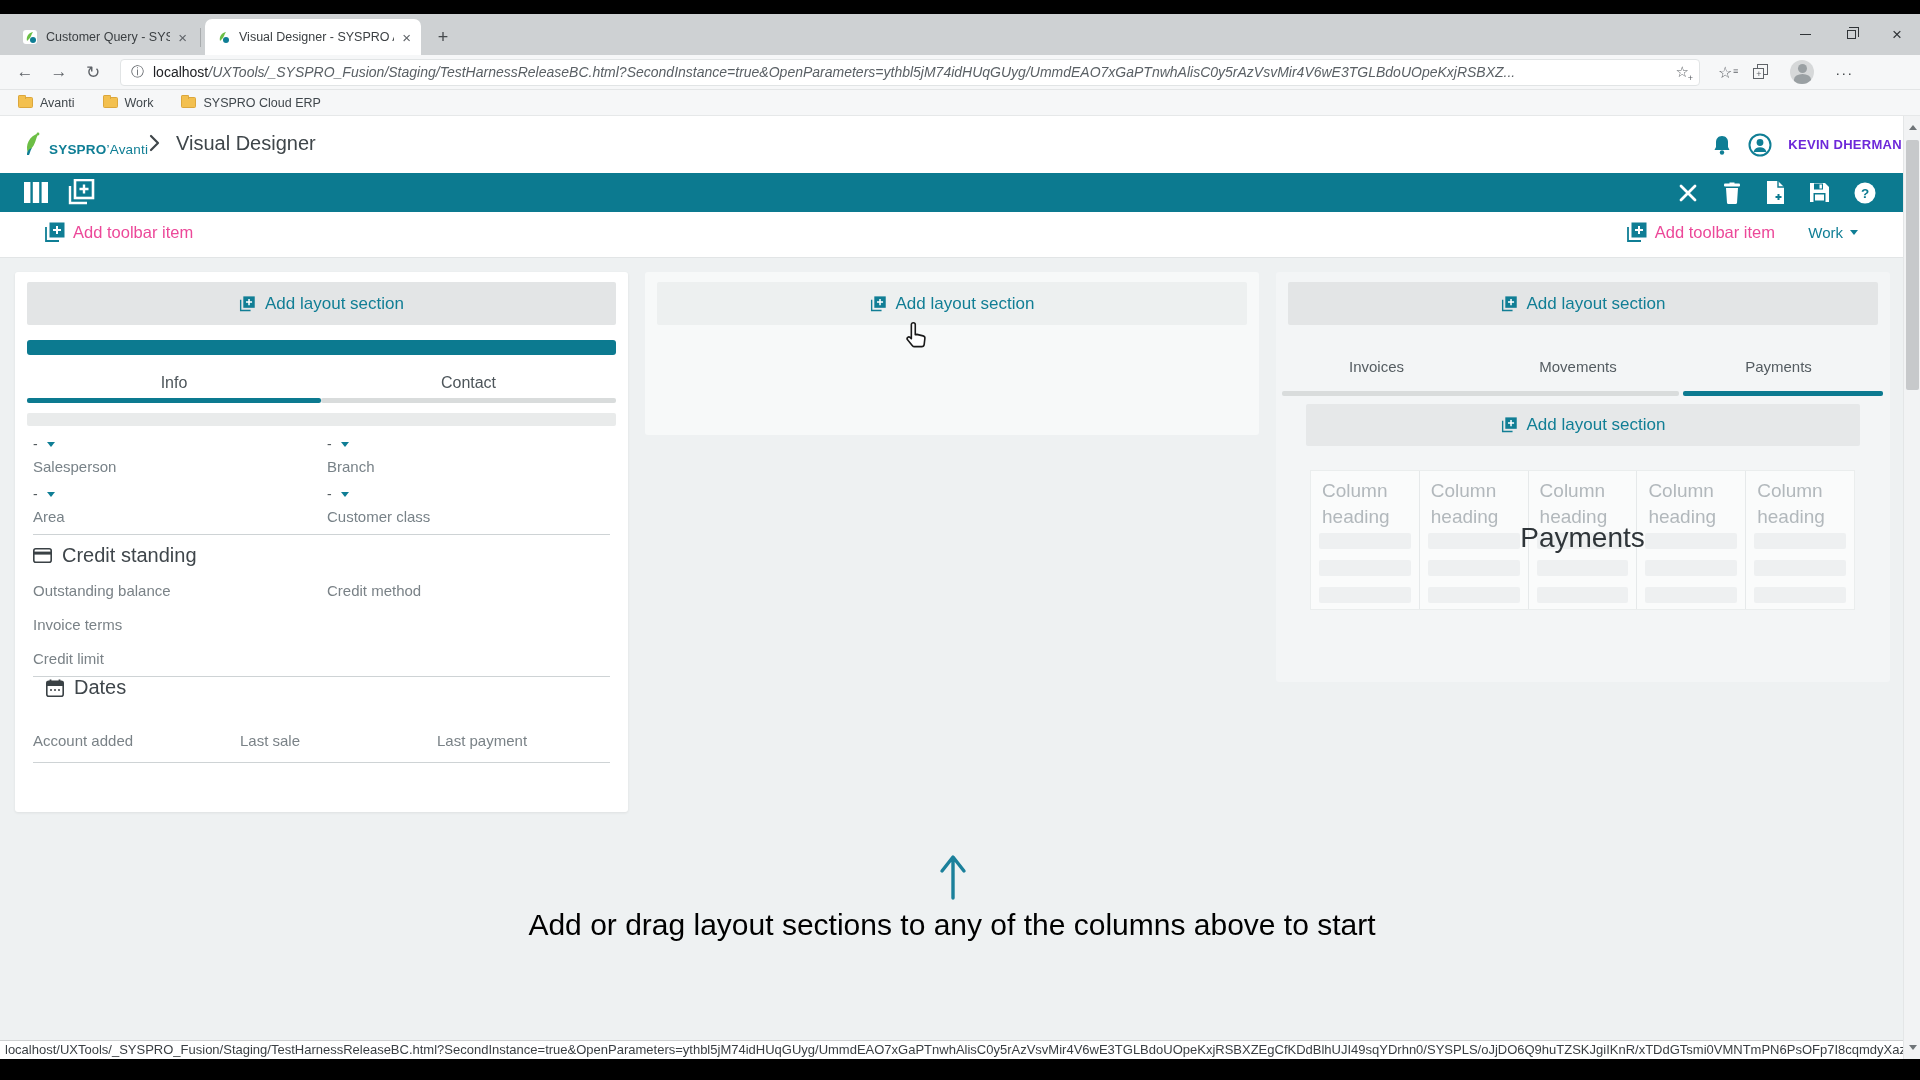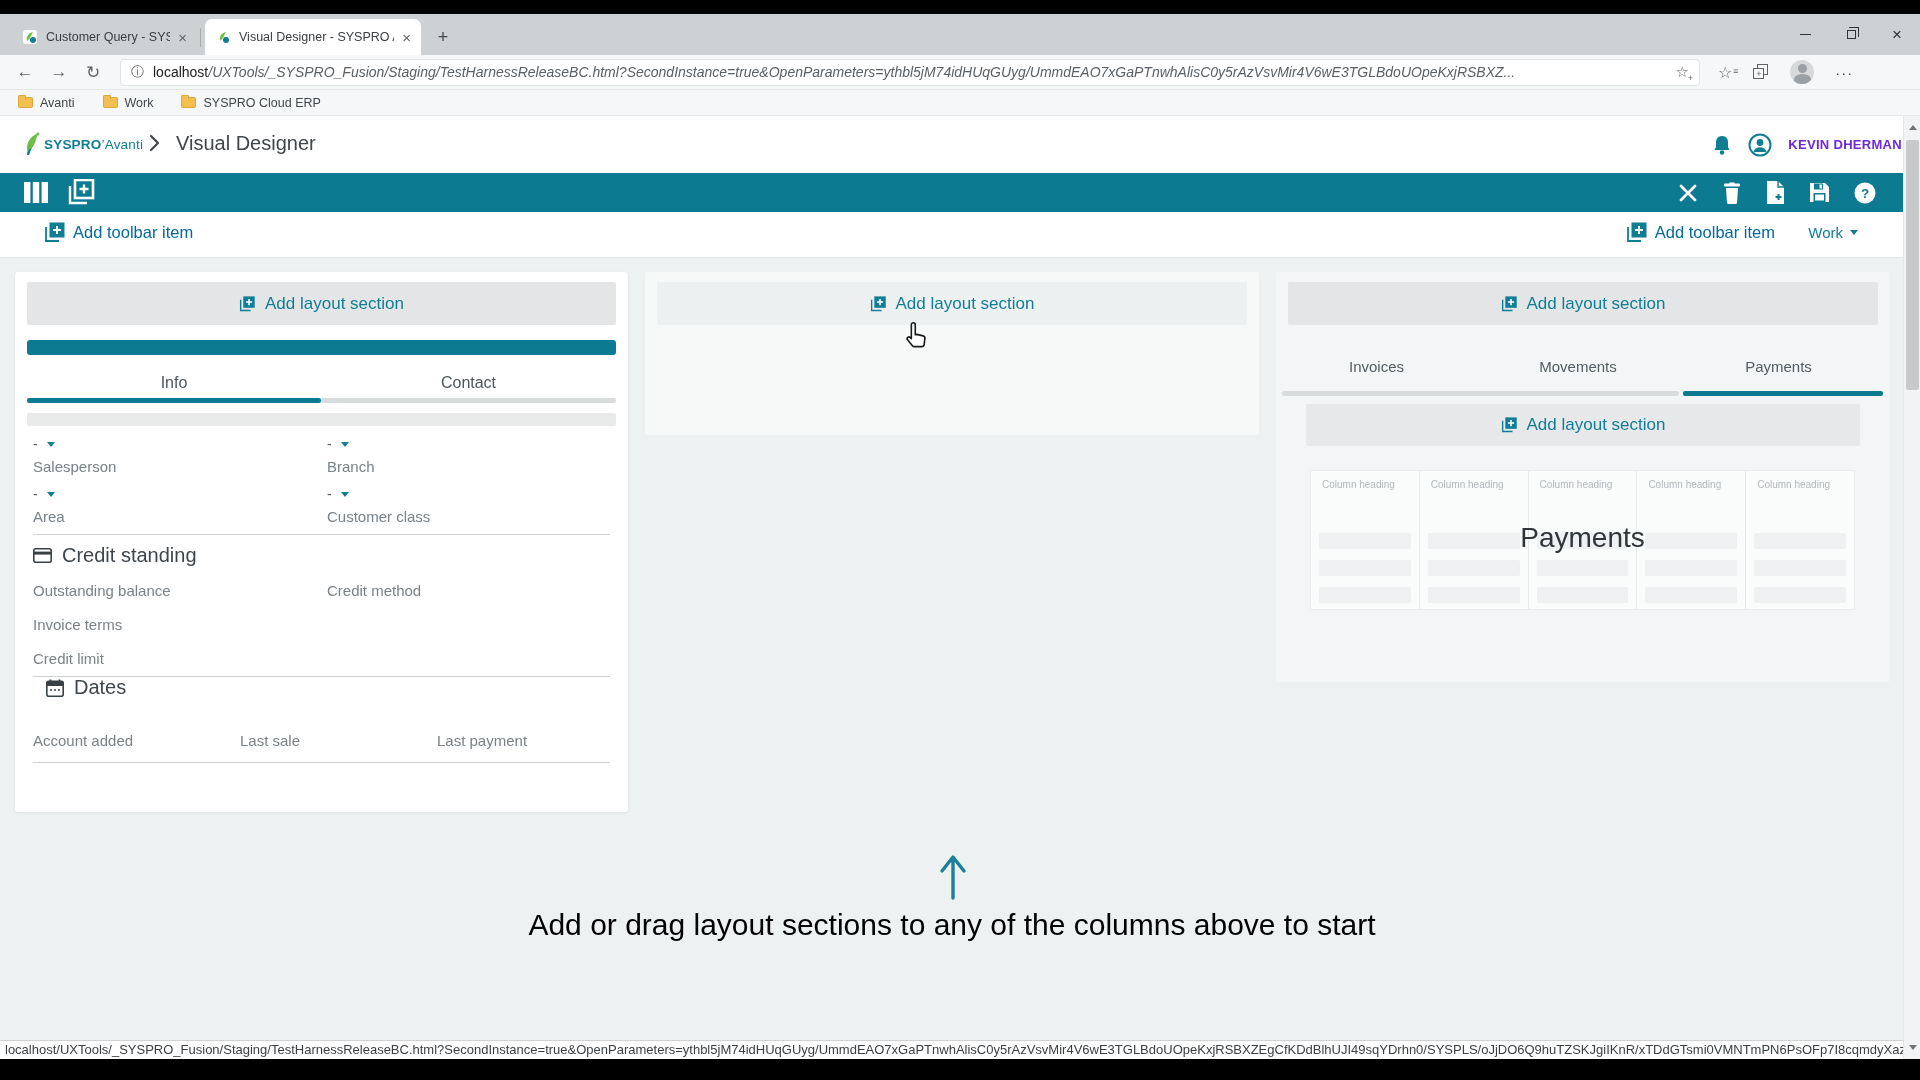--- a/index.html
+++ b/index.html
@@ -50,37 +50,37 @@
   .more-ico { font-size:15px; color:#45494c; letter-spacing:1px; margin-right:14px; }
 
   
   .bookmarksbar { position:absolute; left:0; top:90px; width:1920px; height:26px; background:#f6f7f8; border-bottom:1px solid #e6e8e9; display:flex; align-items:center; padding-left:18px; gap:28px; }
   .bookmark { display:flex; align-items:center; gap:7px; font-size:12.5px; color:#40474c; }
   .folder-ico { position:relative; width:15px; height:11px; background:#f3c04f; border-radius:1.5px; border:1px solid #dca73c; }
   .folder-ico::before { content:""; position:absolute; left:-1px; top:-3.5px; width:6px; height:3px; background:#f3c04f; border:1px solid #dca73c; border-bottom:none; border-radius:1.5px 1.5px 0 0; }
 
   
   .appheader { position:absolute; left:0; top:116px; width:1920px; height:57px; background:#fff; }
-  .brand { position:absolute; left:22px; top:15px; display:flex; align-items:center; }
+  .brand { position:absolute; left:22px; top:15px; display:flex; align-items:flex-end; gap:5px; }
   .brand-text { font-size:13.5px; color:#0f7e95; letter-spacing:.2px; }
   .brand-text b { font-weight:700; }
   .crumb-chevron { position:absolute; left:148px; top:18px; }
   .page-title { position:absolute; left:176px; top:16px; font-size:20px; color:#3f464a; }
   .hdr-right { position:absolute; right:18px; top:0; height:57px; display:flex; align-items:center; gap:16px; }
   .user-name { font-size:13px; font-weight:700; color:#6d28d9; letter-spacing:.3px; }
 
   
   .tealbar { position:absolute; left:0; top:173px; width:1920px; height:39px; background:#0c7a90; display:flex; align-items:center; }
   .tealbar-left { display:flex; align-items:center; gap:19px; padding-left:24px; }
   .tealbar-right { margin-left:auto; display:flex; align-items:center; gap:24px; padding-right:44px; }
   .tbico { display:flex; align-items:center; justify-content:center; }
 
   
   .designerrow { position:absolute; left:0; top:212px; width:1920px; height:46px; background:#fff; border-bottom:1px solid #e2e5e6; }
-  .add-item { position:absolute; display:flex; align-items:center; gap:7px; font-size:16.5px; color:#0369a1; }
+  .add-item { position:absolute; display:flex; align-items:center; gap:7px; font-size:16.5px; color:#ec4899; }
   .add-item-left { left:44px; top:10px; }
   .add-item-right { right:145px; top:10px; }
   .customer-field { position:absolute; left:190px; top:9px; width:236px; height:30px; font-size:15px; color:#8d9599; border-bottom:1px solid #d9dcdd; line-height:26px; padding-left:2px;margin-top:36px; }
   .notes { position:absolute; right:62px; top:12px; display:flex; align-items:center; gap:7px; font-size:15px; color:#0f7e95; }
   .caret-down { width:0; height:0; border-left:4.5px solid transparent; border-right:4.5px solid transparent; border-top:5.5px solid #0f7e95; }
 
   
   .content-bg { position:absolute; left:0; top:258px; width:1920px; height:782px; background:#eef1f2; }
   .panel { position:absolute; border-radius:3px; }
   .btn-addlayout { display:flex; align-items:center; justify-content:center; gap:9px; font-size:17px; color:#117e95; }
@@ -114,21 +114,21 @@
   .c3tab { position:absolute; top:80px; height:28px; display:flex; align-items:center; justify-content:center; font-size:15px; color:#545c61; }
   .c3tab-0 { left:0; width:201px; }
   .c3tab-1 { left:201px; width:202px; }
   .c3tab-2 { left:403px; width:199px; }
   .c3-underline-idle { position:absolute; left:6px; top:119px; width:397px; height:5px; background:#d9dcdc; border-radius:2px; }
   .c3-underline-active { position:absolute; left:407px; top:119px; width:200px; height:5px; background:#0c7a90; border-radius:2px; }
   .col3 .btn2 { position:absolute; left:30px; top:132px; width:554px; height:42px; background:#e6e8e9; border-radius:2px; }
   .c3table { position:absolute; left:34px; top:198px; width:545px; height:140px; background:#fafbfb; border:1px solid #eaeded; display:flex; }
   .c3col { flex:1; border-right:1px solid #e6e9ea; display:flex; flex-direction:column; }
   .c3col:last-child { border-right:none; }
-  .c3col-head { height:56px; padding:7px 0 0 11px; font-size:10px; line-height:1.35; color:#b2b8bc; }
+  .c3col-head { height:56px; padding:7px 0 0 11px; font-size:19px; line-height:1.35; color:#b2b8bc; }
   .c3cell { height:27px; display:flex; align-items:center; padding:0 8px; }
   .c3cell .ph { width:100%; height:16px; background:#eef0f1; border-radius:2px; }
   .c3-overlay { position:absolute; left:34px; top:250px; width:545px; text-align:center; font-size:28px; color:#2f3539; }
 
   
   .up-arrow { position:absolute; left:937px; top:852px; }
   .hint-text { position:absolute; left:0; top:908px; width:1904px; text-align:center; font-size:30px; color:#000000; }
 
   
   .cursor { position:absolute; left:902px; top:320px; }

